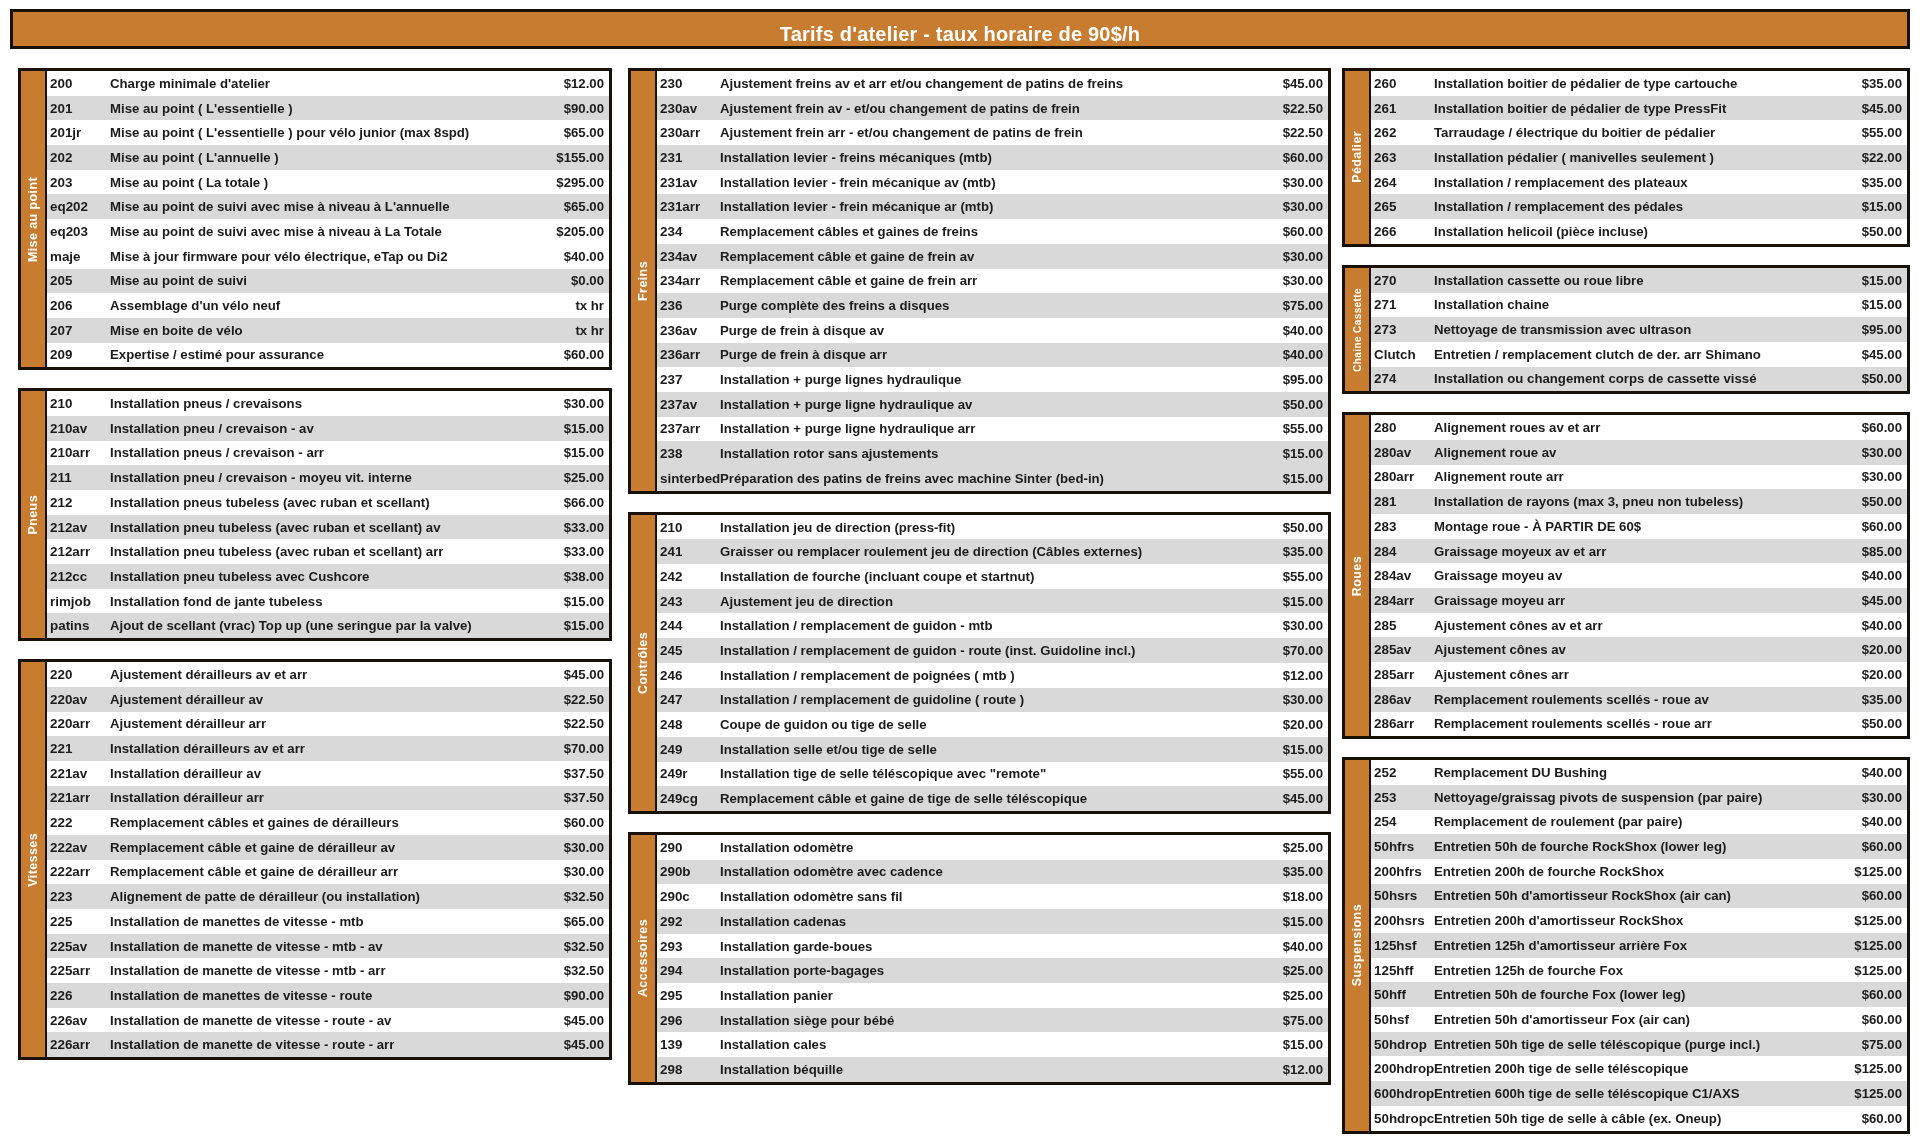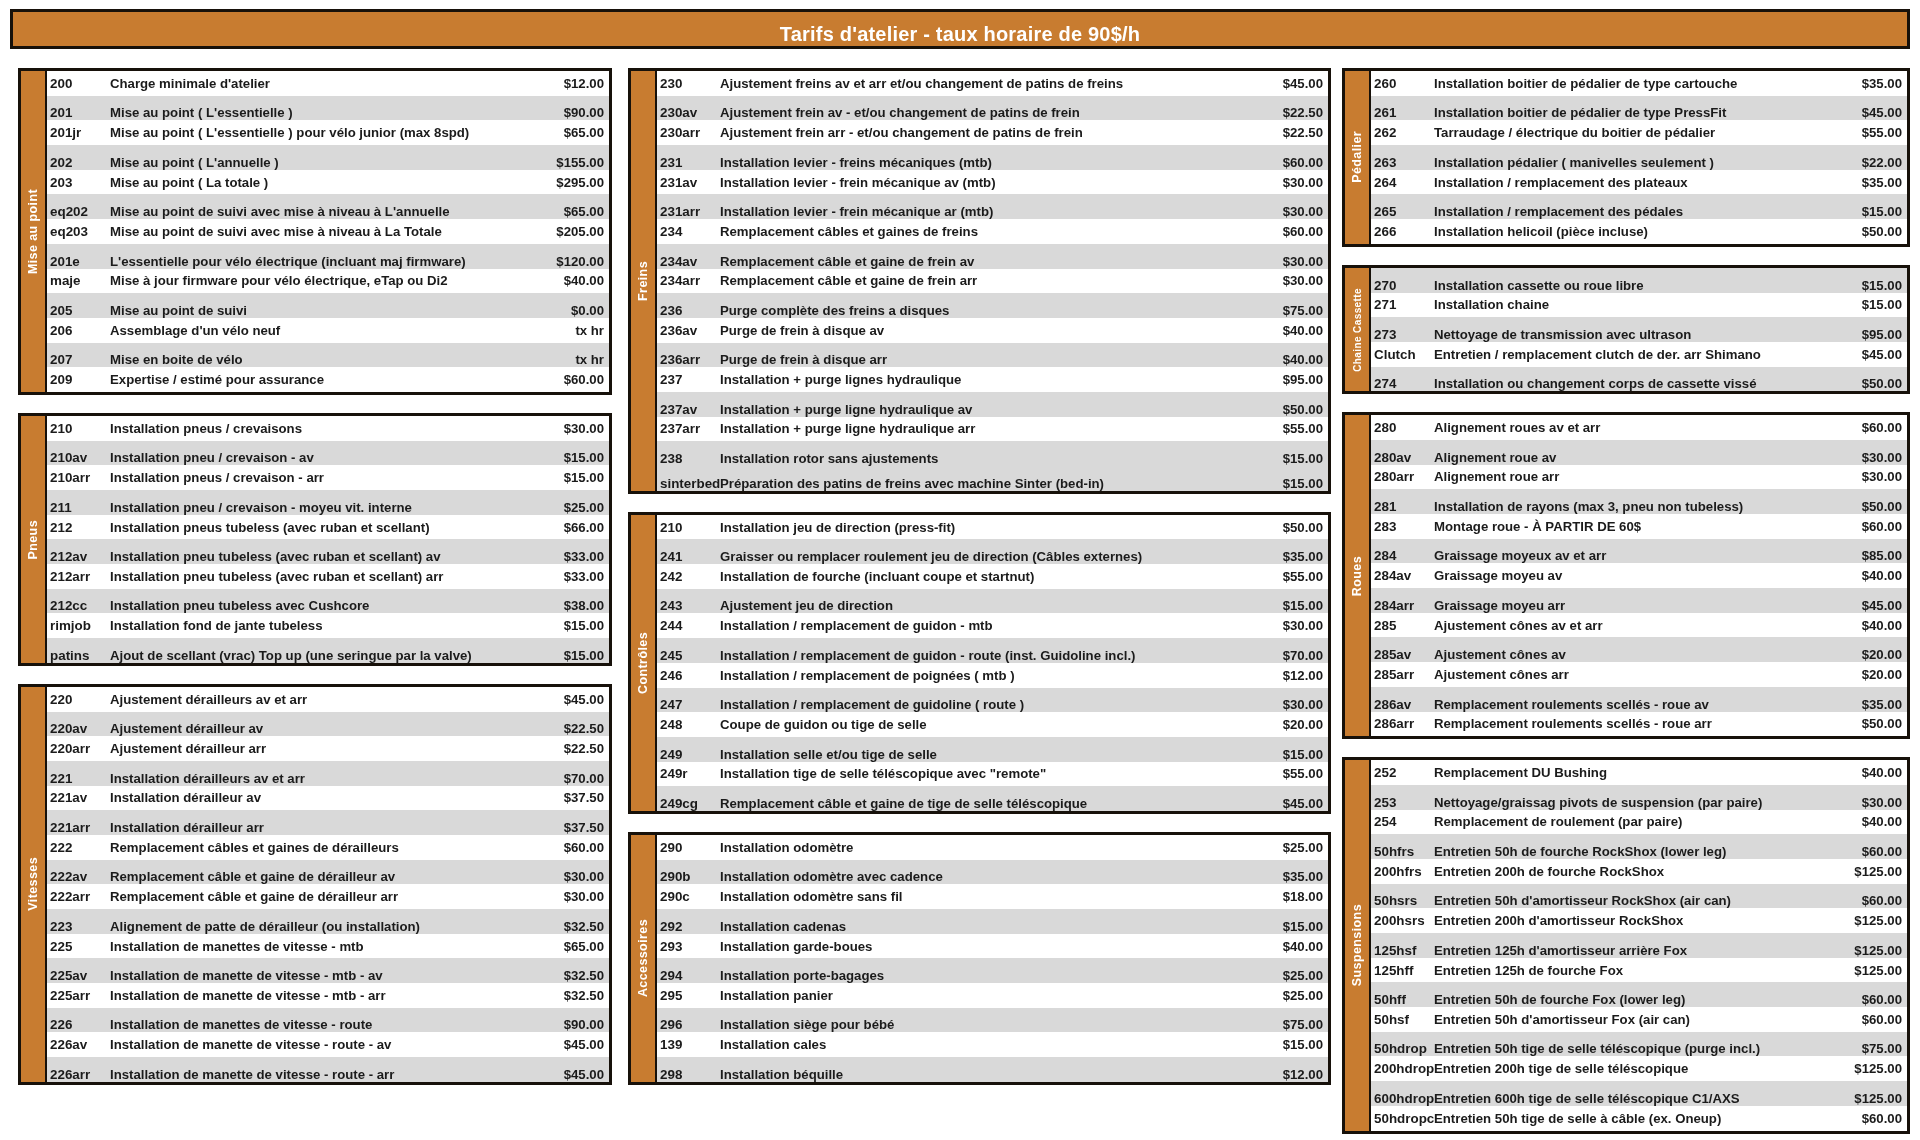--- a/index.html
+++ b/index.html
@@ -25,21 +25,21 @@
     width:24px;flex:none;background:#C87C30;border-right:2px solid #17110a;
     display:flex;align-items:center;justify-content:center;
   }
   .strip-label{
     writing-mode:vertical-rl;transform:rotate(180deg);
     color:#ffffff;font-weight:700;font-size:12.5px;white-space:nowrap;letter-spacing:.4px;
   }
   .strip-label.small{font-size:10px;}
   .rows{flex:1;display:flex;flex-direction:column;min-width:0;}
   .row{height:24.7px;display:flex;align-items:center;background:#ffffff;}
-  .row.alt{background:#D9D9D9;align-items:flex-end;}
+  .row.alt{background:#D9D9D9;}
   .code{flex:none;width:60px;padding-left:3px;font-weight:700;font-size:13.4px;white-space:nowrap;}
   .desc{flex:1;min-width:0;font-weight:700;font-size:13.2px;white-space:nowrap;overflow:hidden;padding-right:8px;}
   .price{flex:none;min-width:70px;text-align:right;font-weight:700;font-size:13.2px;padding-right:5px;white-space:nowrap;}
 </style>
 </head>
 <body>
 
 <div class="header">
   <span class="header-title">Tarifs d'atelier - taux horaire de 90$/h</span>
 </div>
@@ -79,25 +79,20 @@
           <div class="row alt">
             <span class="code">eq202</span>
             <span class="desc">Mise au point de suivi avec mise à niveau à L'annuelle</span>
             <span class="price">$65.00</span>
           </div>
           <div class="row">
             <span class="code">eq203</span>
             <span class="desc">Mise au point de suivi avec mise à niveau à La Totale</span>
             <span class="price">$205.00</span>
           </div>
-          <div class="row alt">
-            <span class="code">201e</span>
-            <span class="desc">L'essentielle pour vélo électrique (incluant maj firmware)</span>
-            <span class="price">$120.00</span>
-          </div>
           <div class="row">
             <span class="code">maje</span>
             <span class="desc">Mise à jour firmware pour vélo électrique, eTap ou Di2</span>
             <span class="price">$40.00</span>
           </div>
           <div class="row alt">
             <span class="code">205</span>
             <span class="desc">Mise au point de suivi</span>
             <span class="price">$0.00</span>
           </div>
@@ -566,21 +561,21 @@
             <span class="desc">Alignement roues av et arr</span>
             <span class="price">$60.00</span>
           </div>
           <div class="row alt">
             <span class="code">280av</span>
             <span class="desc">Alignement roue av</span>
             <span class="price">$30.00</span>
           </div>
           <div class="row">
             <span class="code">280arr</span>
-            <span class="desc">Alignement roue arr</span>
+            <span class="desc">Alignement route arr</span>
             <span class="price">$30.00</span>
           </div>
           <div class="row alt">
             <span class="code">281</span>
             <span class="desc">Installation de rayons (max 3, pneu non tubeless)</span>
             <span class="price">$50.00</span>
           </div>
           <div class="row">
             <span class="code">283</span>
             <span class="desc">Montage roue - À PARTIR DE 60$</span>

